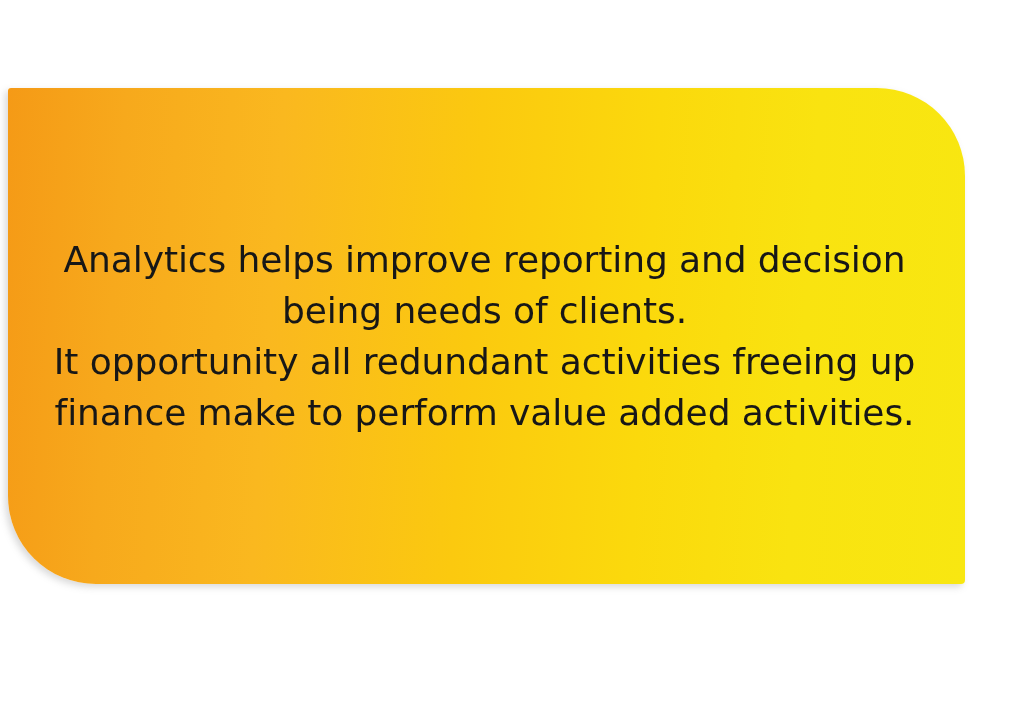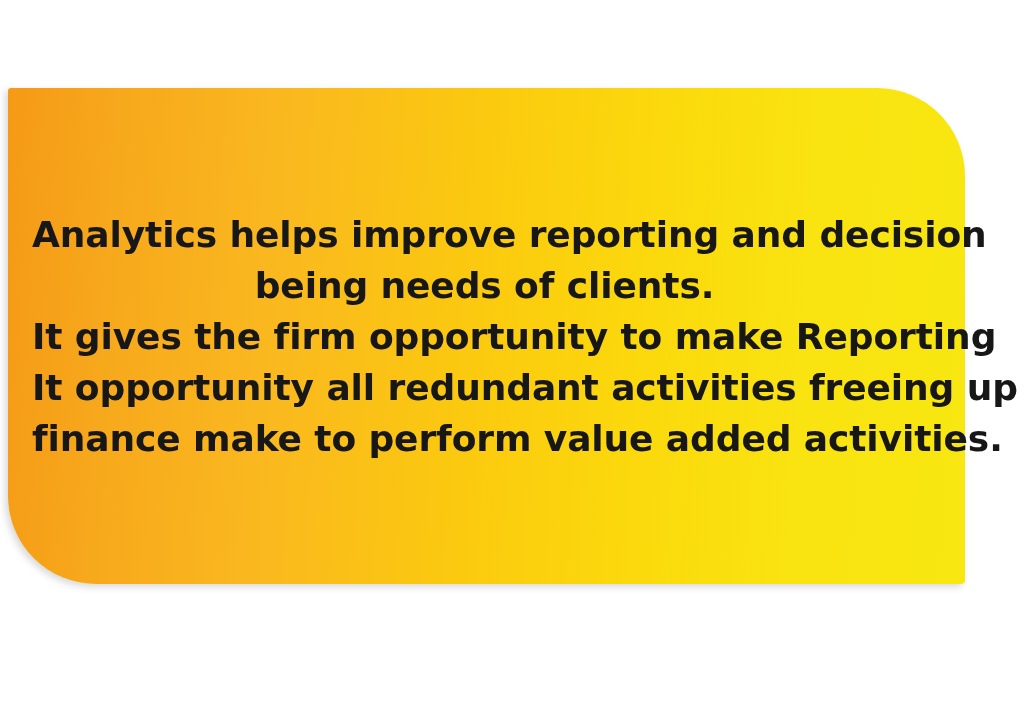--- a/index.html
+++ b/index.html
@@ -59,33 +59,31 @@
     font-size: 36px;
     line-height: 51px;
     font-weight: 400;
     letter-spacing: -0.1px;
     -webkit-font-smoothing: antialiased;
   }
 
   .callout-line {
     display: block;
     white-space: nowrap;
-    font-weight: bold;
   }
 </style>
 </head>
 <body>
 
 <div id="slide-canvas">
 
   <div id="callout-card">
 
     <div id="callout-text-block">
       <span class="callout-line">Analytics helps improve reporting and decision</span>
       <span class="callout-line">being needs of clients.</span>
-      <span class="callout-line">It gives the firm opportunity to make Reporting</span>
       <span class="callout-line"> It opportunity all redundant activities freeing up</span>
       <span class="callout-line">finance make to perform value added activities.</span>
     </div>
 
   </div>
 
 </div>
 
 </body></html>

